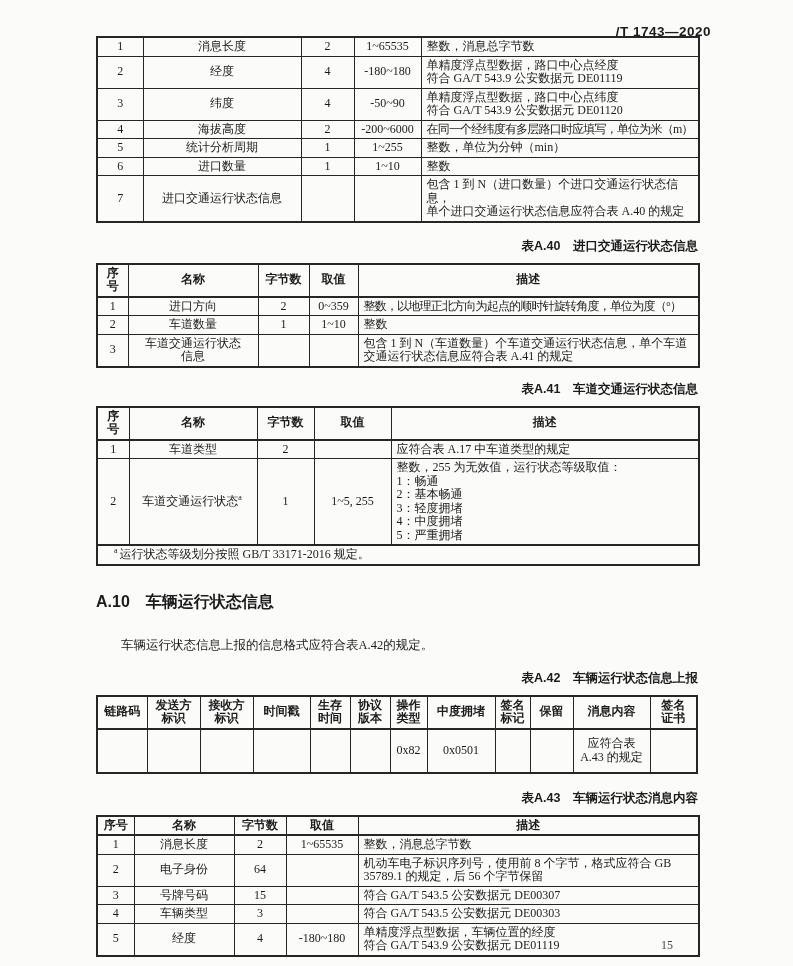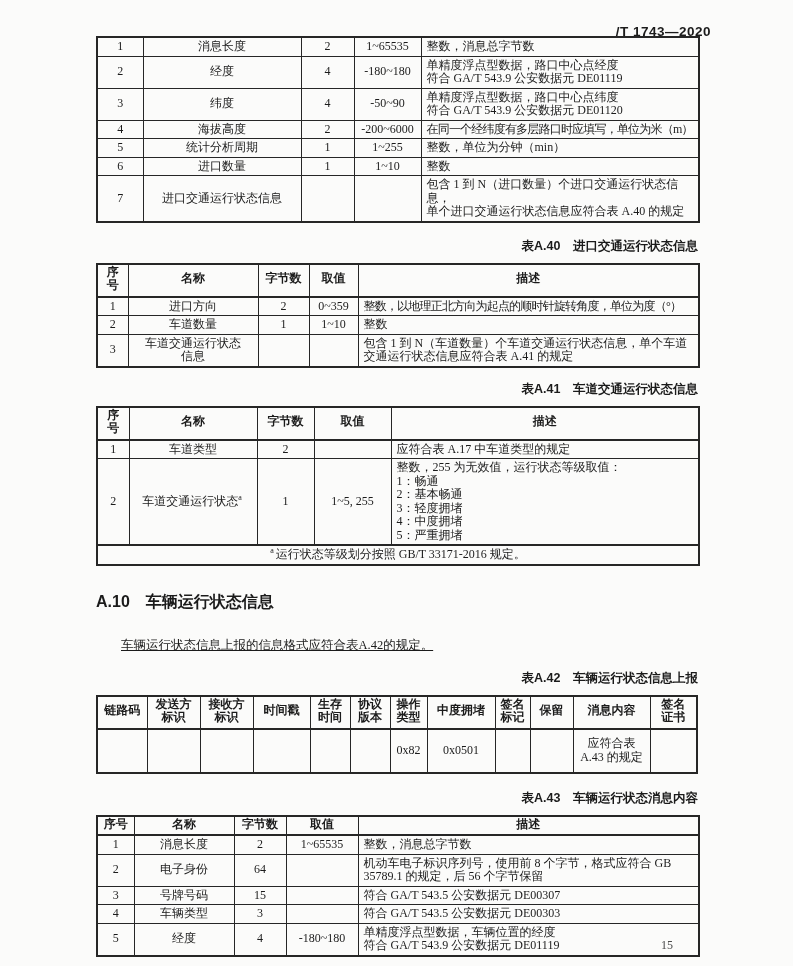--- a/index.html
+++ b/index.html
@@ -33,43 +33,42 @@
     line-height: 13.5px;
     font-size: 12px;
     text-align: center;
     vertical-align: middle;
     white-space: pre-line;
     overflow: hidden;
   }
   .tbl th {
     font-weight: bold;
     border-bottom: 2px solid #262626;
-    font-family: Liberation Mono, monospace;
+    font-family: Liberation Sans, sans-serif;
   }
   .tbl td.d { text-align: left; padding-left: 5px; }
   .tbl td.tight { letter-spacing: -0.8px; }
-  .tbl td.fn { text-align: center; padding-left: 4px; border-top: 2px solid #262626; }
+  .tbl td.fn { text-align: left; padding-left: 16px; border-top: 2px solid #262626; }
   .sup { font-size: 8px; vertical-align: super; line-height: 0; margin-right: 2px; }
 
   .caption {
     text-align: right; font-weight: bold; font-size: 12.5px;
     font-family: "Liberation Sans", "DejaVu Sans", sans-serif;
     margin: 13px 0 8px 0;
   }
   .h-section {
     font-family: "Liberation Sans", "DejaVu Sans", sans-serif;
     font-weight: bold; font-size: 16px;
     margin-top: 26px;
   }
   .para {
     margin-top: 24px;
     font-size: 12.5px;
     text-indent: 2em;
     line-height: 16px;
-    text-decoration: underline;
   }
   .pageno {
     position: absolute; left: 661px; top: 938px;
     font-size: 12px; color: #4a4a4a;
   }
 </style>
 </head>
 <body>
 
 <div class="page">

